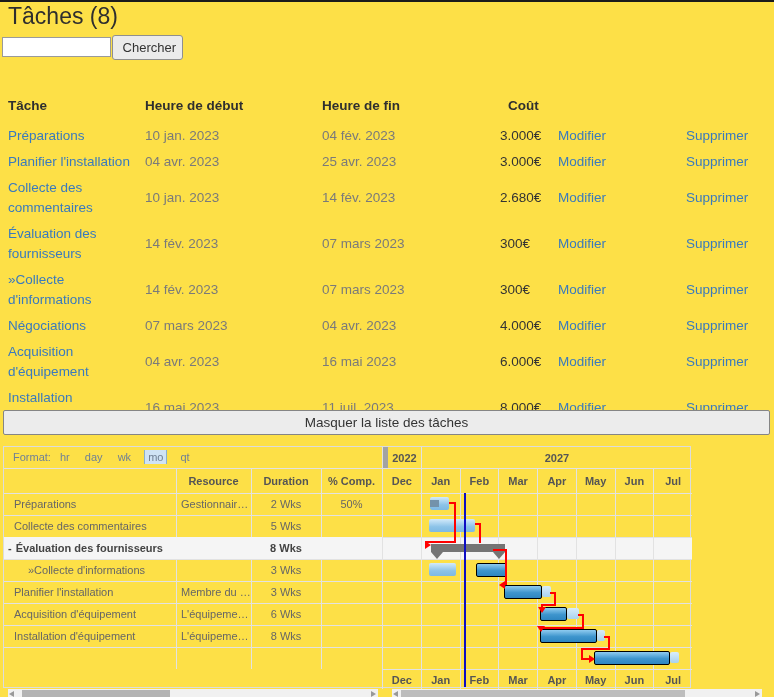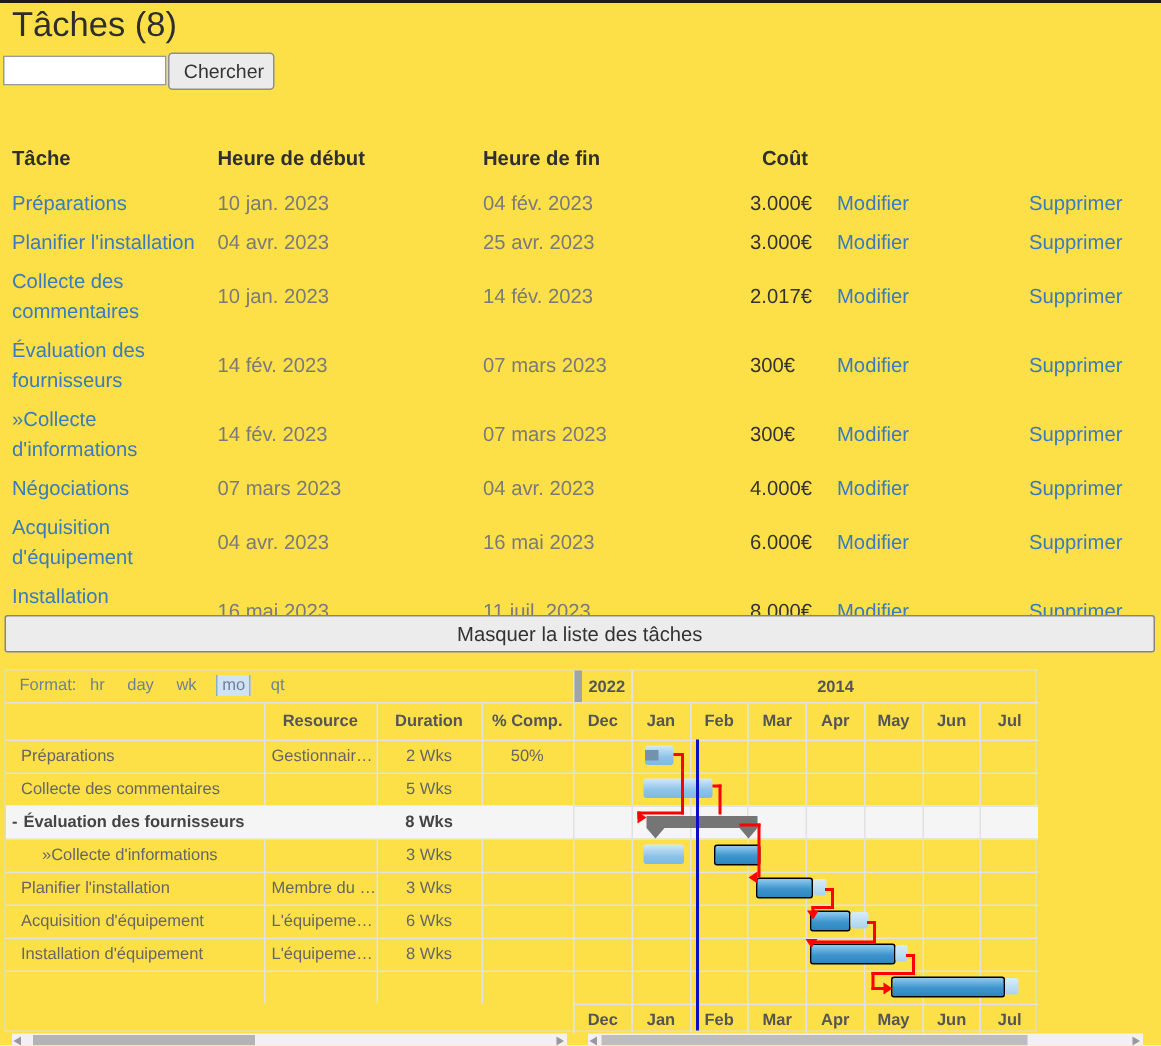--- a/index.html
+++ b/index.html
@@ -93,21 +93,21 @@
       <td class="c2">04 avr. 2023</td>
       <td class="c3">25 avr. 2023</td>
       <td class="c4">3.000€</td>
       <td class="c5"><a class="lnk">Modifier</a></td>
       <td class="c6"><a class="lnk">Supprimer</a></td>
     </tr>
     <tr>
       <td class="c1"><a class="lnk">Collecte des commentaires</a></td>
       <td class="c2">10 jan. 2023</td>
       <td class="c3">14 fév. 2023</td>
-      <td class="c4">2.017€</td>
+      <td class="c4">2.680€</td>
       <td class="c5"><a class="lnk">Modifier</a></td>
       <td class="c6"><a class="lnk">Supprimer</a></td>
     </tr>
     <tr>
       <td class="c1"><a class="lnk">Évaluation des fournisseurs</a></td>
       <td class="c2">14 fév. 2023</td>
       <td class="c3">07 mars 2023</td>
       <td class="c4">300€</td>
       <td class="c5"><a class="lnk">Modifier</a></td>
       <td class="c6"><a class="lnk">Supprimer</a></td>
@@ -152,21 +152,21 @@
   <div id="gantt">
     <div id="fmtrow">
       <span>Format:</span>
       <span class="fmt">hr</span>
       <span class="fmt">day</span>
       <span class="fmt">wk</span>
       <span class="fmt sel">mo</span>
       <span class="fmt">qt</span>
     </div>
     <div class="ycell" style="left:378px;top:0;width:39px;height:21px;border-left:6px solid #a3a3a3;">2022</div>
-    <div class="ycell" style="left:417px;top:0;width:271px;height:21px;border-left:1px solid #e2e2e2;">2014</div>
+    <div class="ycell" style="left:417px;top:0;width:271px;height:21px;border-left:1px solid #e2e2e2;">2027</div>
     <div class="hcell" style="left:172px;top:21px;width:75px;height:25px;">Resource</div>
     <div class="hcell" style="left:247px;top:21px;width:70px;height:25px;text-align:right;">Duration</div>
     <div class="hcell" style="left:317px;top:21px;width:61px;height:25px;">% Comp.</div>
 
     <div id="grows">
       <div class="grow">
         <span class="c-name">Préparations</span><span class="c-res">Gestionnaire...</span><span class="c-dur">2 Wks</span><span class="c-pct">50%</span>
       </div>
       <div class="grow">
         <span class="c-name">Collecte des commentaires</span><span class="c-res"></span><span class="c-dur">5 Wks</span><span class="c-pct"></span>

